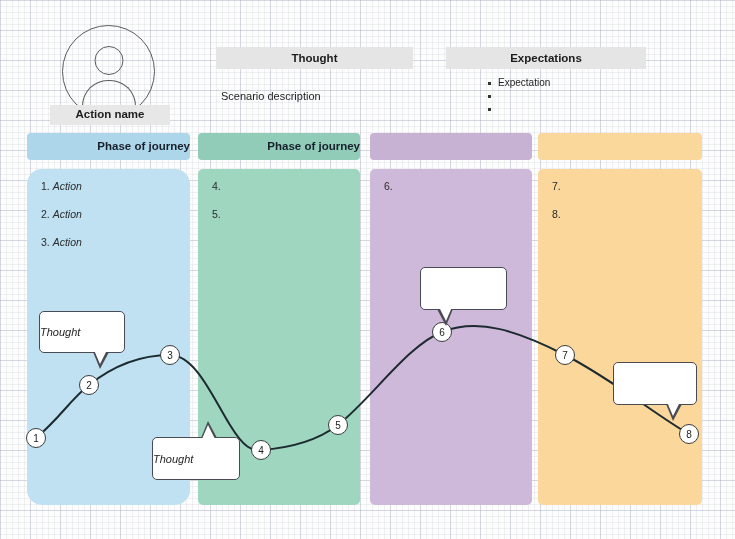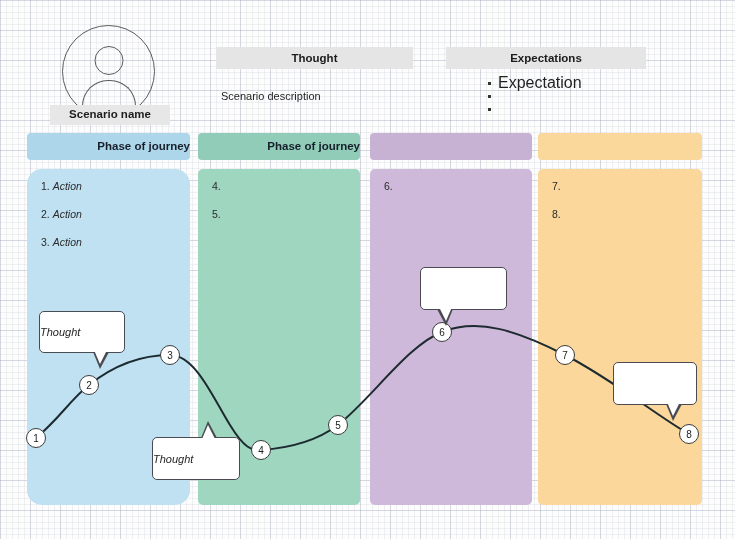--- a/index.html
+++ b/index.html
@@ -105,21 +105,21 @@
 
   #expectations-list {
     position: absolute;
     left: 482px;
     top: 76px;
     margin: 0;
     padding: 0 0 0 16px;
     list-style: none;
   }
   #expectations-list li {
-    font-size: 16px;
+    font-size: 10px;
     color: #1f1f1f;
     height: 13px;
     line-height: 13px;
     position: relative;
   }
   #expectations-list li::before {
     content: "";
     position: absolute;
     left: -10px;
     top: 6px;
@@ -216,21 +216,21 @@
 </head>
 <body>
 
 <div id="canvas">
 
   <div id="persona-block">
     <div id="persona-avatar">
       <div id="persona-head"></div>
       <div id="persona-body"></div>
     </div>
-    <div id="persona-name">Scenario name</div>
+    <div id="persona-name">Action name</div>
   </div>
 
   <div class="hdr-band" id="scenario-header">Thought</div>
   <div id="scenario-description">Scenario description</div>
 
   <div class="hdr-band" id="expectations-header">Expectations</div>
   <ul id="expectations-list">
     <li>Expectation</li>
     <li></li>
     <li></li>

